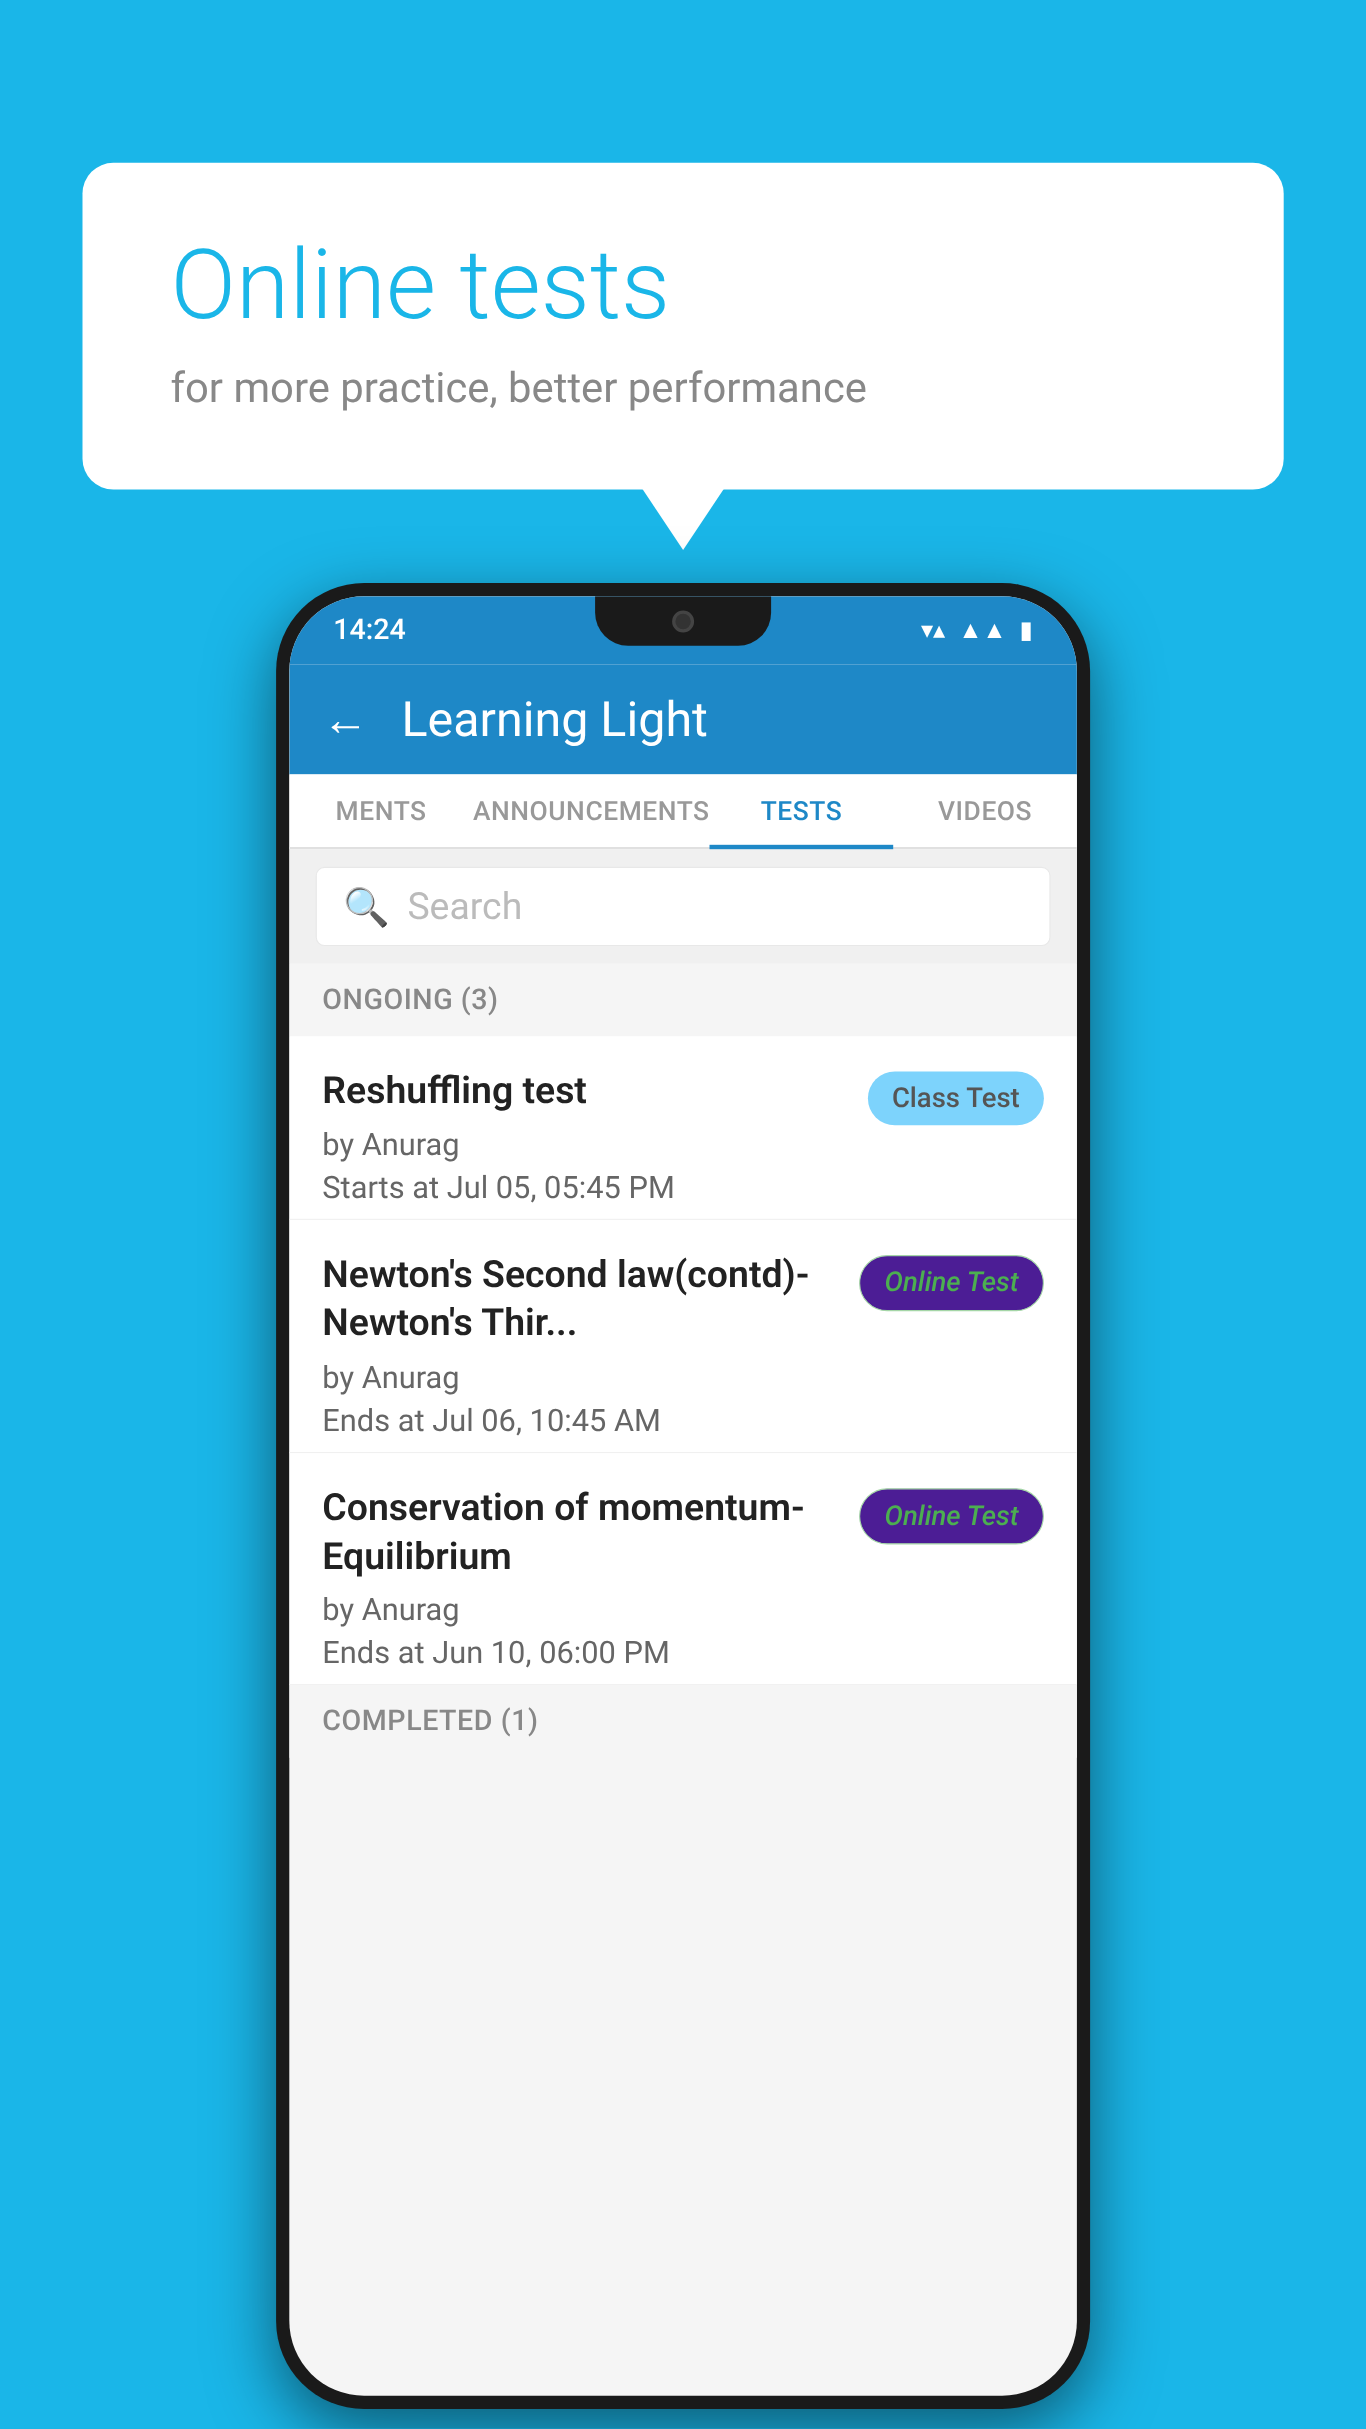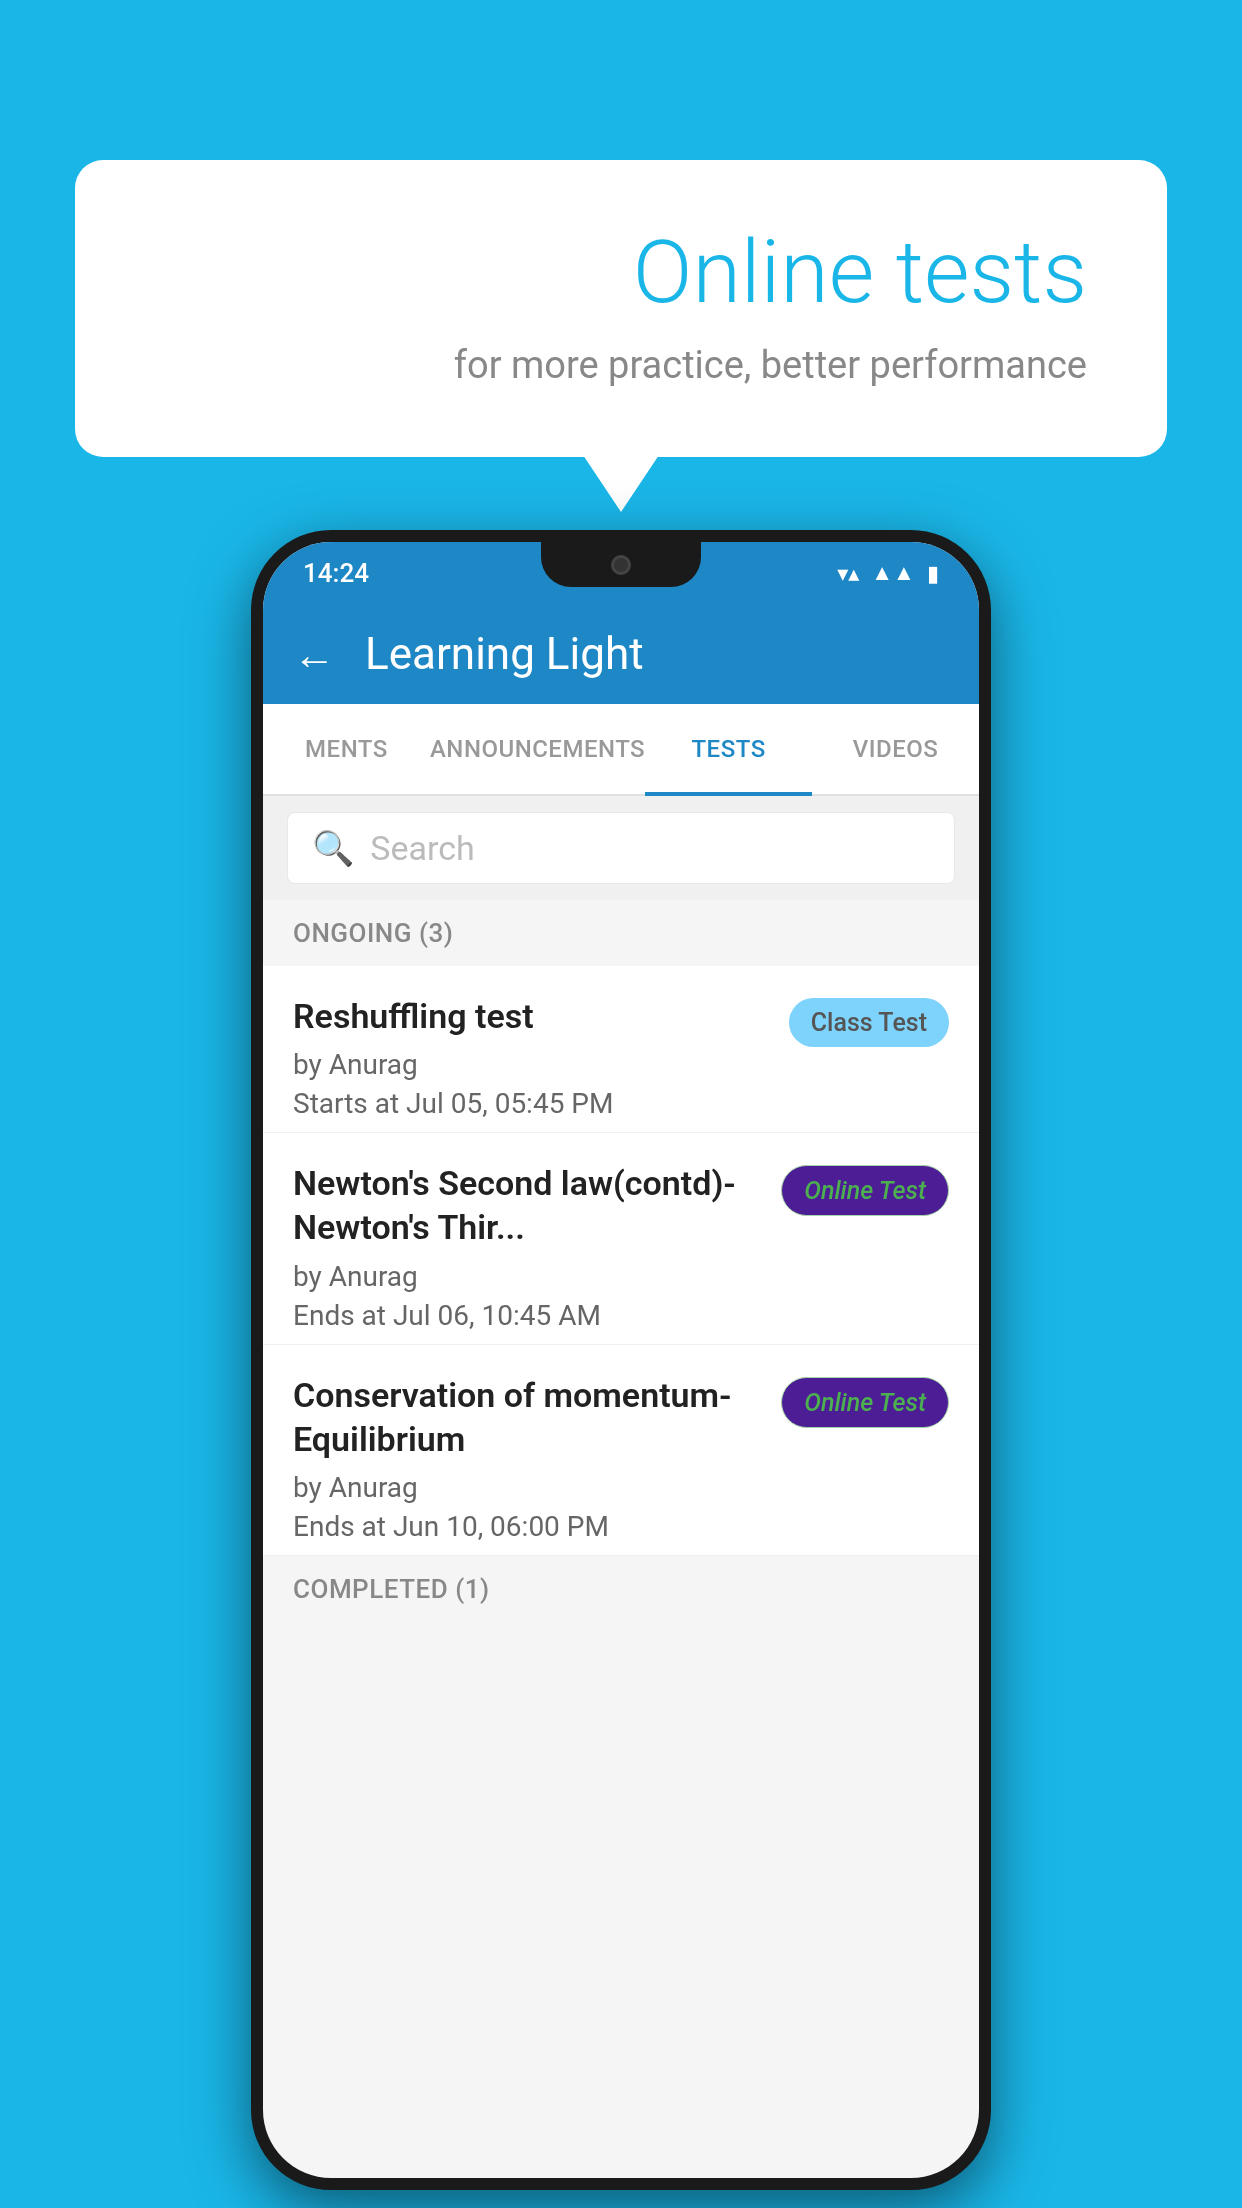--- a/index.html
+++ b/index.html
@@ -9,27 +9,27 @@
       height: 2208px;
       background-color: #1ab6e8;
       font-family: 'Roboto', Arial, sans-serif;
       overflow: hidden;
       position: relative;
     }
 
     
     .speech-bubble {
       position: absolute;
-      top: 160px;
+      top: 148px;
       left: 75px;
       right: 75px;
       background: white;
       border-radius: 28px;
       padding: 60px 80px 70px;
-      text-align: right;
+      text-align: left;
     }
     .speech-bubble::after {
       content: '';
       position: absolute;
       bottom: -55px;
       left: 50%;
       transform: translateX(-50%);
       width: 0;
       height: 0;
       border-left: 40px solid transparent;
@@ -154,21 +154,21 @@
       color: white;
       font-size: 44px;
       font-weight: 400;
     }
 
     
     .tab-bar {
       background: white;
       display: flex;
       border-bottom: 2px solid #e0e0e0;
-      height: 92px;
+      height: 68px;
     }
 
     .tab-item {
       flex: 1;
       display: flex;
       align-items: center;
       justify-content: center;
       font-size: 24px;
       font-weight: 500;
       color: #999;

